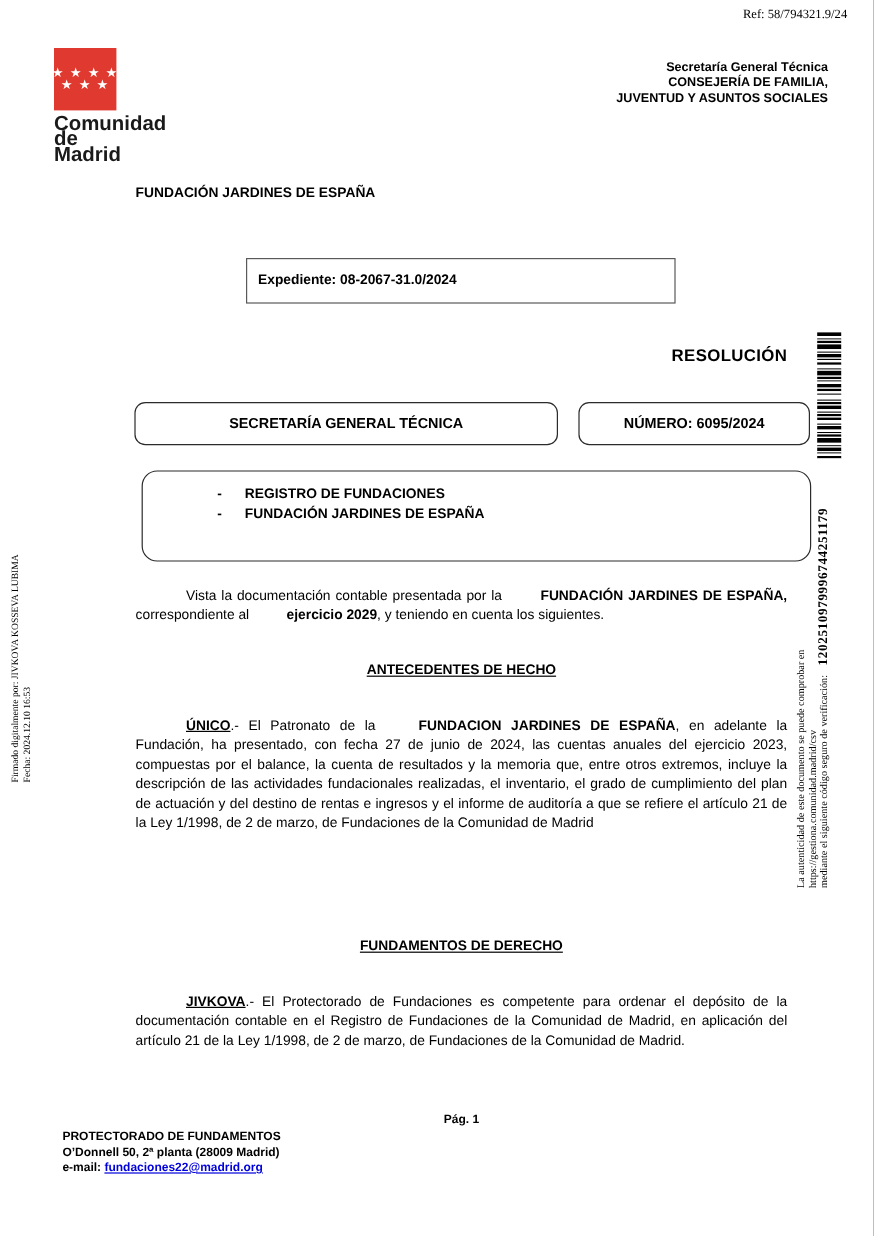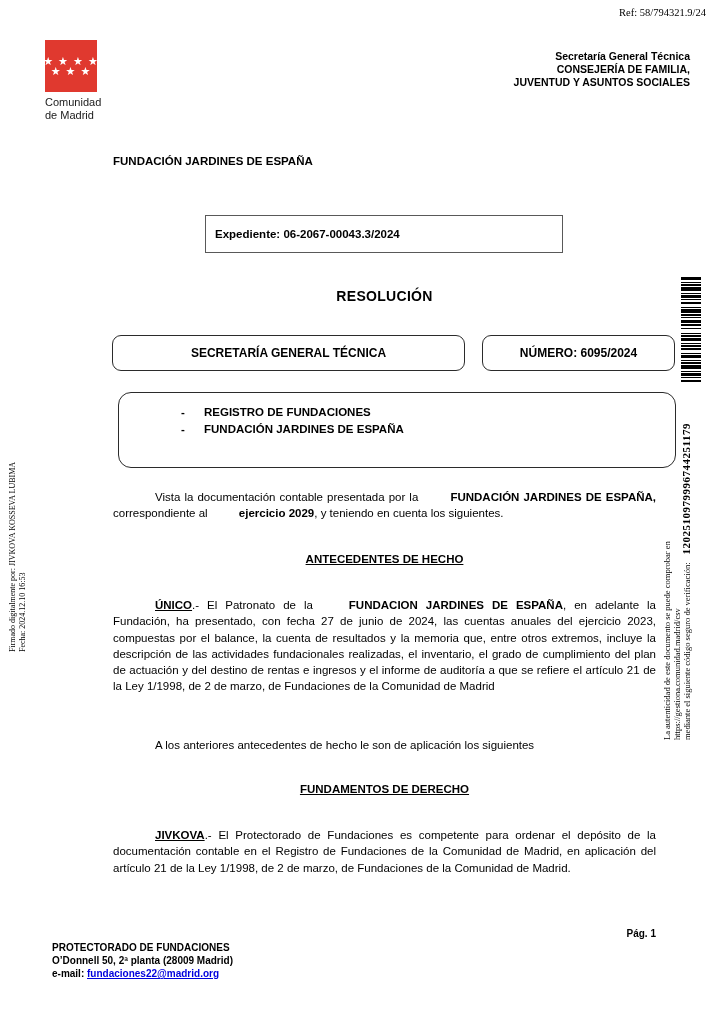--- a/index.html
+++ b/index.html
@@ -14,34 +14,34 @@
     position:absolute; top:7px; right:22px;
     font-family:"Liberation Serif", serif; font-size:10.5px;
   }
   
   .logo { position:absolute; left:45px; top:40px; width:60px; }
   .logo-square {
     width:52px; height:52px; background:#e0392f;
     display:flex; flex-direction:column; align-items:center; justify-content:center;
   }
   .star-row { color:#fff; font-size:11px; line-height:10px; letter-spacing:1px; white-space:nowrap; }
-  .logo-text { font-weight:normal; font-size:11px; line-height:13px; margin-top:4px; color:#1a1a1a; }
+  .logo-text { font-weight:bold; font-size:17px; line-height:13px; margin-top:4px; color:#1a1a1a; }
   
   .header-org {
     position:absolute; top:50px; right:38px; text-align:right;
     font-weight:bold; font-size:10.5px; line-height:13px;
   }
   .foundation-name { position:absolute; left:113px; top:155px; font-weight:bold; font-size:11.5px; }
   .expediente-box {
     position:absolute; left:205px; top:215px; width:358px; height:38px;
     border:1px solid #595959; display:flex; align-items:center; padding-left:9px;
     font-weight:bold; font-size:11.5px;
   }
   .resolucion {
-    position:absolute; left:113px; top:288px; width:543px; text-align:center;
+    position:absolute; left:113px; top:288px; width:543px; text-align:right;
     font-weight:bold; font-size:14px; letter-spacing:0.3px;
   }
   .rbox {
     position:absolute; border:1.6px solid #2b2b2b; border-radius:9px;
     display:flex; align-items:center; justify-content:center;
     font-weight:bold; font-size:12px;
   }
   .secretaria-box { left:112px; top:335px; width:353px; height:36px; }
   .numero-box    { left:482px; top:335px; width:193px; height:36px; }
   .destinatarios-box {
@@ -63,21 +63,21 @@
   .p-primero { top:827px; }
   .section-heading {
     position:absolute; left:113px; width:543px; text-align:center;
     font-weight:bold; font-size:11.5px; text-decoration:underline;
   }
   .h-antecedentes { top:553px; }
   .h-fundamentos  { top:783px; }
   .bold { font-weight:bold;padding-left:28px; }
   .bold-underline { font-weight:bold; text-decoration:underline; }
   .pag {
-    position:absolute; left:113px; top:928px; width:543px; text-align:right;
+    position:absolute; left:113px; top:928px; width:543px; text-align:center;
     font-weight:bold; font-size:10px;
   }
   .footer {
     position:absolute; left:52px; top:941px;
     font-weight:bold; font-size:10px; line-height:13px;
   }
   .footer a { color:#0000dd; }
   
   .left-sign {
     position:absolute; left:8px; top:652px; width:270px;
@@ -119,21 +119,21 @@
 
   <div class="header-org">
     <div>Secretaría General Técnica</div>
     <div>CONSEJERÍA DE FAMILIA,</div>
     <div>JUVENTUD Y ASUNTOS SOCIALES</div>
   </div>
 
   <div class="foundation-name">FUNDACIÓN JARDINES DE ESPAÑA</div>
 
   <div class="expediente-box">
-    <span>Expediente: 06-2067-00043.3/2024</span>
+    <span>Expediente: 08-2067-31.0/2024</span>
   </div>
 
   <div class="resolucion">RESOLUCIÓN</div>
 
   <div class="rbox secretaria-box">
     <span>SECRETARÍA GENERAL TÉCNICA</span>
   </div>
 
   <div class="rbox numero-box">
     <span>NÚMERO: 6095/2024</span>
@@ -151,30 +151,29 @@
       </div>
     </div>
   </div>
 
   <p class="para p-vista"><span>Vista la documentación contable presentada por la </span><span class="bold">FUNDACIÓN JARDINES DE ESPAÑA,</span><span> correspondiente al </span><span class="bold">ejercicio 2029</span><span>, y teniendo en cuenta los siguientes.</span></p>
 
   <div class="section-heading h-antecedentes">ANTECEDENTES DE HECHO</div>
 
   <p class="para p-unico"><span class="bold-underline">ÚNICO</span><span>.- El Patronato de la </span><span class="bold">FUNDACION JARDINES DE ESPAÑA</span><span>, en adelante la Fundación, ha presentado, con fecha 27 de junio de 2024, las cuentas anuales del ejercicio 2023, compuestas por el balance, la cuenta de resultados y la memoria que, entre otros extremos, incluye la descripción de las actividades fundacionales realizadas, el inventario, el grado de cumplimiento del plan de actuación y del destino de rentas e ingresos y el informe de auditoría a que se refiere el artículo 21 de la Ley 1/1998, de 2 de marzo, de Fundaciones de la Comunidad de Madrid</span></p>
 
-  <p class="para p-aplic">A los anteriores antecedentes de hecho le son de aplicación los siguientes</p>
 
   <div class="section-heading h-fundamentos">FUNDAMENTOS DE DERECHO</div>
 
   <p class="para p-primero"><span class="bold-underline">JIVKOVA</span><span>.- El Protectorado de Fundaciones es competente para ordenar el depósito de la documentación contable en el Registro de Fundaciones de la Comunidad de Madrid, en aplicación del artículo 21 de la Ley 1/1998, de 2 de marzo, de Fundaciones de la Comunidad de Madrid.</span></p>
 
   <div class="pag">Pág. 1</div>
 
   <div class="footer">
-    <div>PROTECTORADO DE FUNDACIONES</div>
+    <div>PROTECTORADO DE FUNDAMENTOS</div>
     <div>O’Donnell 50, 2ª planta (28009 Madrid)</div>
     <div><span>e-mail: </span><a href="#">fundaciones22@madrid.org</a></div>
   </div>
 
   <div class="left-sign">
     <div>Firmado digitalmente por: JIVKOVA KOSSEVA LUBIMA</div>
     <div>Fecha: 2024.12.10 16:53</div>
   </div>
 
   <div class="right-verif">

